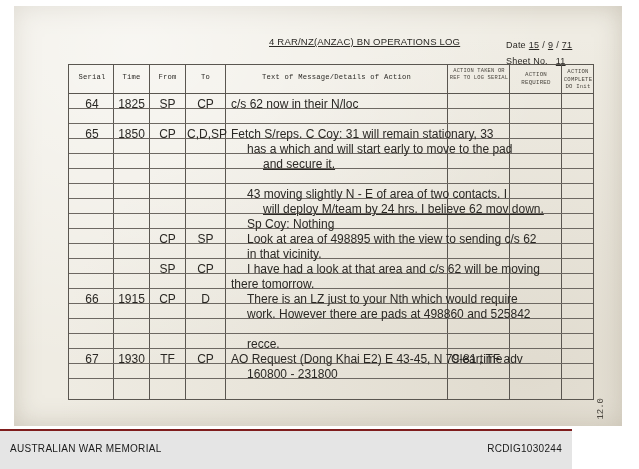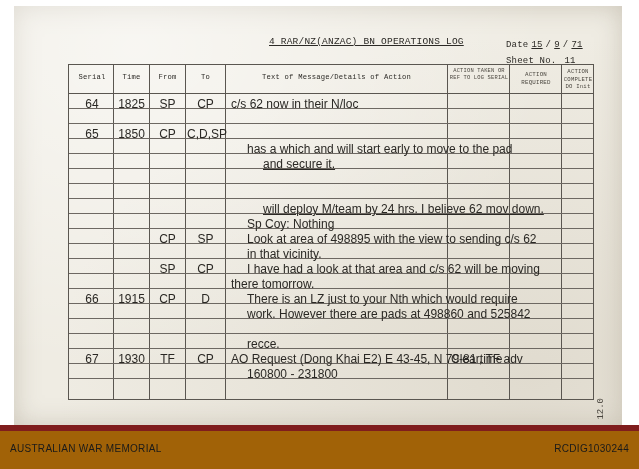--- a/index.html
+++ b/index.html
@@ -34,21 +34,21 @@
   .sheet:before {
     content: "";
     position: absolute;
     left: 0; top: 0; right: 0; bottom: 0;
     background:
       radial-gradient(ellipse at 20% 10%, rgba(255,255,255,0.55), rgba(255,255,255,0) 60%),
       radial-gradient(ellipse at 85% 88%, rgba(190,180,160,0.30), rgba(255,255,255,0) 65%);
     pointer-events: none;
   }
   .typed {
-    font-family: Liberation Mono, monospace;
+    font-family: Liberation Sans, sans-serif;
     color: #2c2a26;
     letter-spacing: 0.2px;
   }
   
   .doc-title {
     position: absolute;
     left: 255px;
     top: 30px;
     font-size: 9.5px;
     text-decoration: underline;
@@ -121,24 +121,24 @@
     color: #4a463f;
     transform: rotate(-90deg);
     transform-origin: right bottom;
   }
 
   
   .footer {
     position: absolute;
     left: 0;
     bottom: 0;
-    width: 639px;
+    width: 572px;
     height: 38px;
-    background: #a16207;
-    border-top: 6px solid #7f1d1d;
+    background: #e5e5e5;
+    border-top: 2px solid #7f1d1d;
   }
   .footer-left {
     position: absolute;
     left: 10px;
     top: 12px;
     font-size: 10px;
     color: #1a1a1a;
     font-family: "Liberation Sans", sans-serif;
     letter-spacing: 0.3px;
   }
@@ -213,22 +213,24 @@
       <div class="cell ctr" style="left:2px;  top:32px; width:42px;">64</div>
       <div class="cell ctr" style="left:45px; top:32px; width:35px;">1825</div>
       <div class="cell ctr" style="left:81px; top:32px; width:35px;">SP</div>
       <div class="cell ctr" style="left:117px;top:32px; width:39px;">CP</div>
       <div class="cell" style="left:162px;top:32px;">c/s 62 now in their N/loc</div>
 
       <div class="cell ctr" style="left:2px;  top:62px; width:42px;">65</div>
       <div class="cell ctr" style="left:45px; top:62px; width:35px;">1850</div>
       <div class="cell ctr" style="left:81px; top:62px; width:35px;">CP</div>
       <div class="cell" style="left:118px;top:62px;">C,D,SP</div>
+      <div class="cell" style="left:162px;top:62px;">Fetch S/reps.  C Coy:  31 will remain stationary, 33</div>
       <div class="cell" style="left:178px;top:77px;">has a which and will start early to move to the pad</div>
       <div class="cell u" style="left:178px;top:92px;">and secure it.</div>
+      <div class="cell" style="left:178px;top:122px;">43 moving slightly N - E of area of two contacts.  I</div>
       <div class="cell u" style="left:178px;top:137px;text-align:center;">will deploy M/team by 24 hrs.  I believe 62 mov down.</div>
       <div class="cell" style="left:178px;top:152px;">Sp Coy:  Nothing</div>
 
       <div class="cell ctr" style="left:81px; top:167px; width:35px;">CP</div>
       <div class="cell ctr" style="left:117px;top:167px; width:39px;">SP</div>
       <div class="cell" style="left:178px;top:167px;">Look at area of 498895 with the view to sending c/s 62</div>
       <div class="cell" style="left:178px;top:182px;">in that vicinity.</div>
 
       <div class="cell ctr" style="left:81px; top:197px; width:35px;">SP</div>
       <div class="cell ctr" style="left:117px;top:197px; width:39px;">CP</div>

